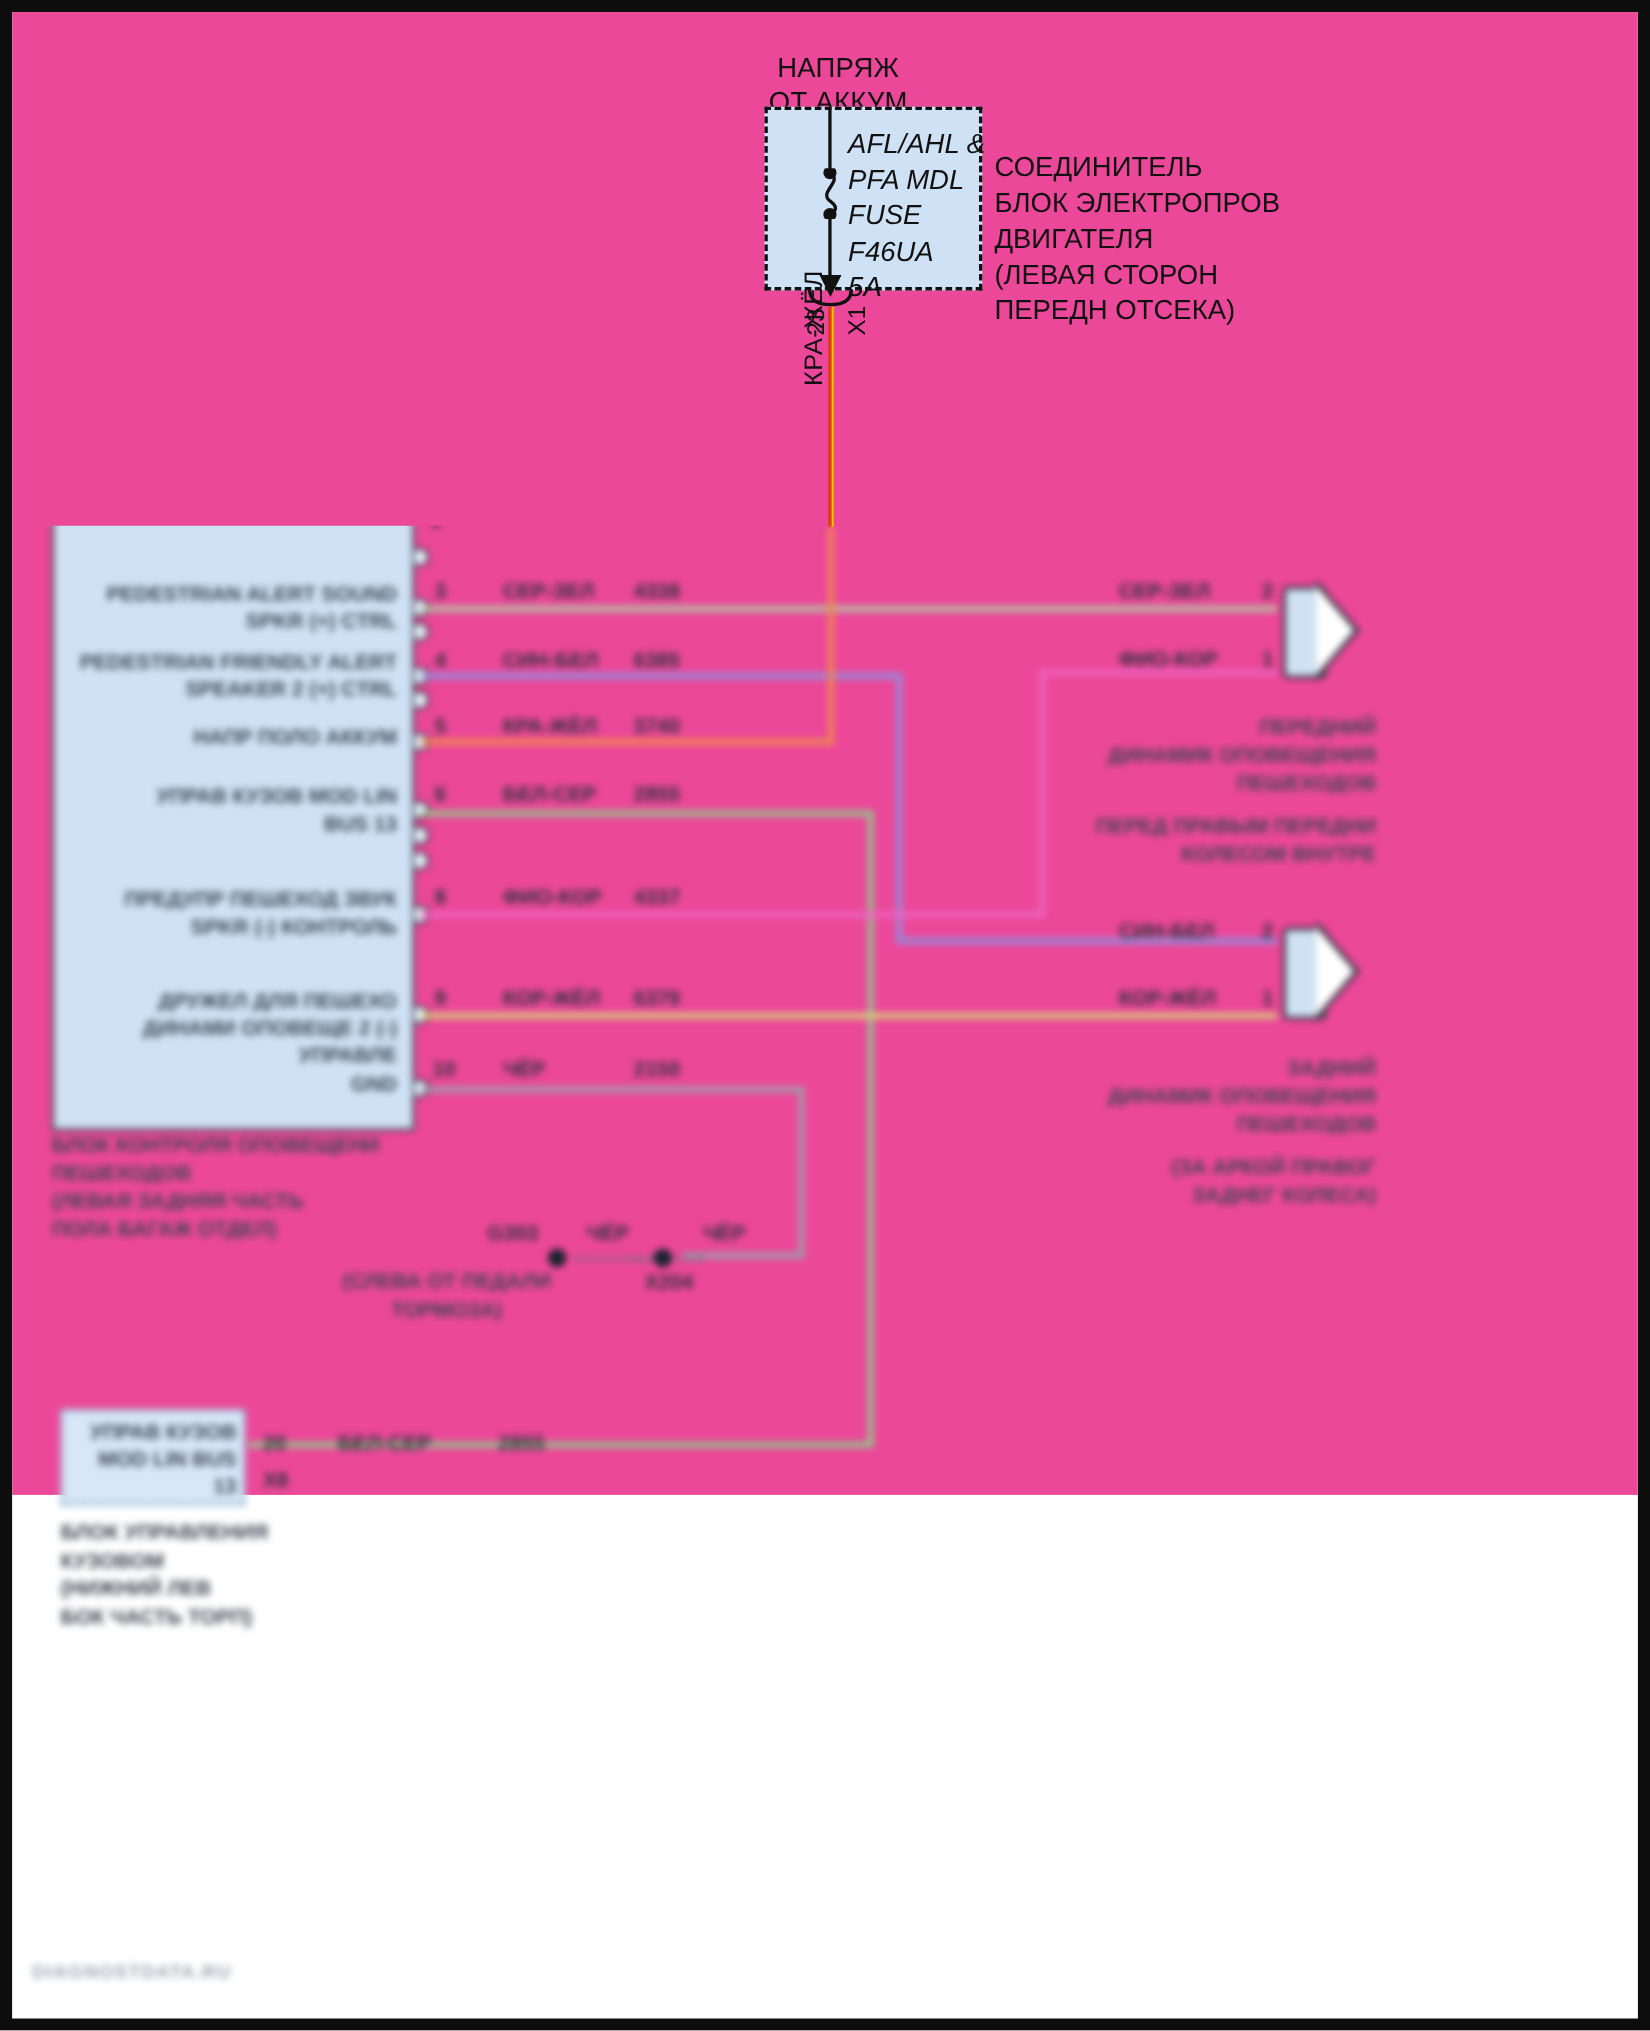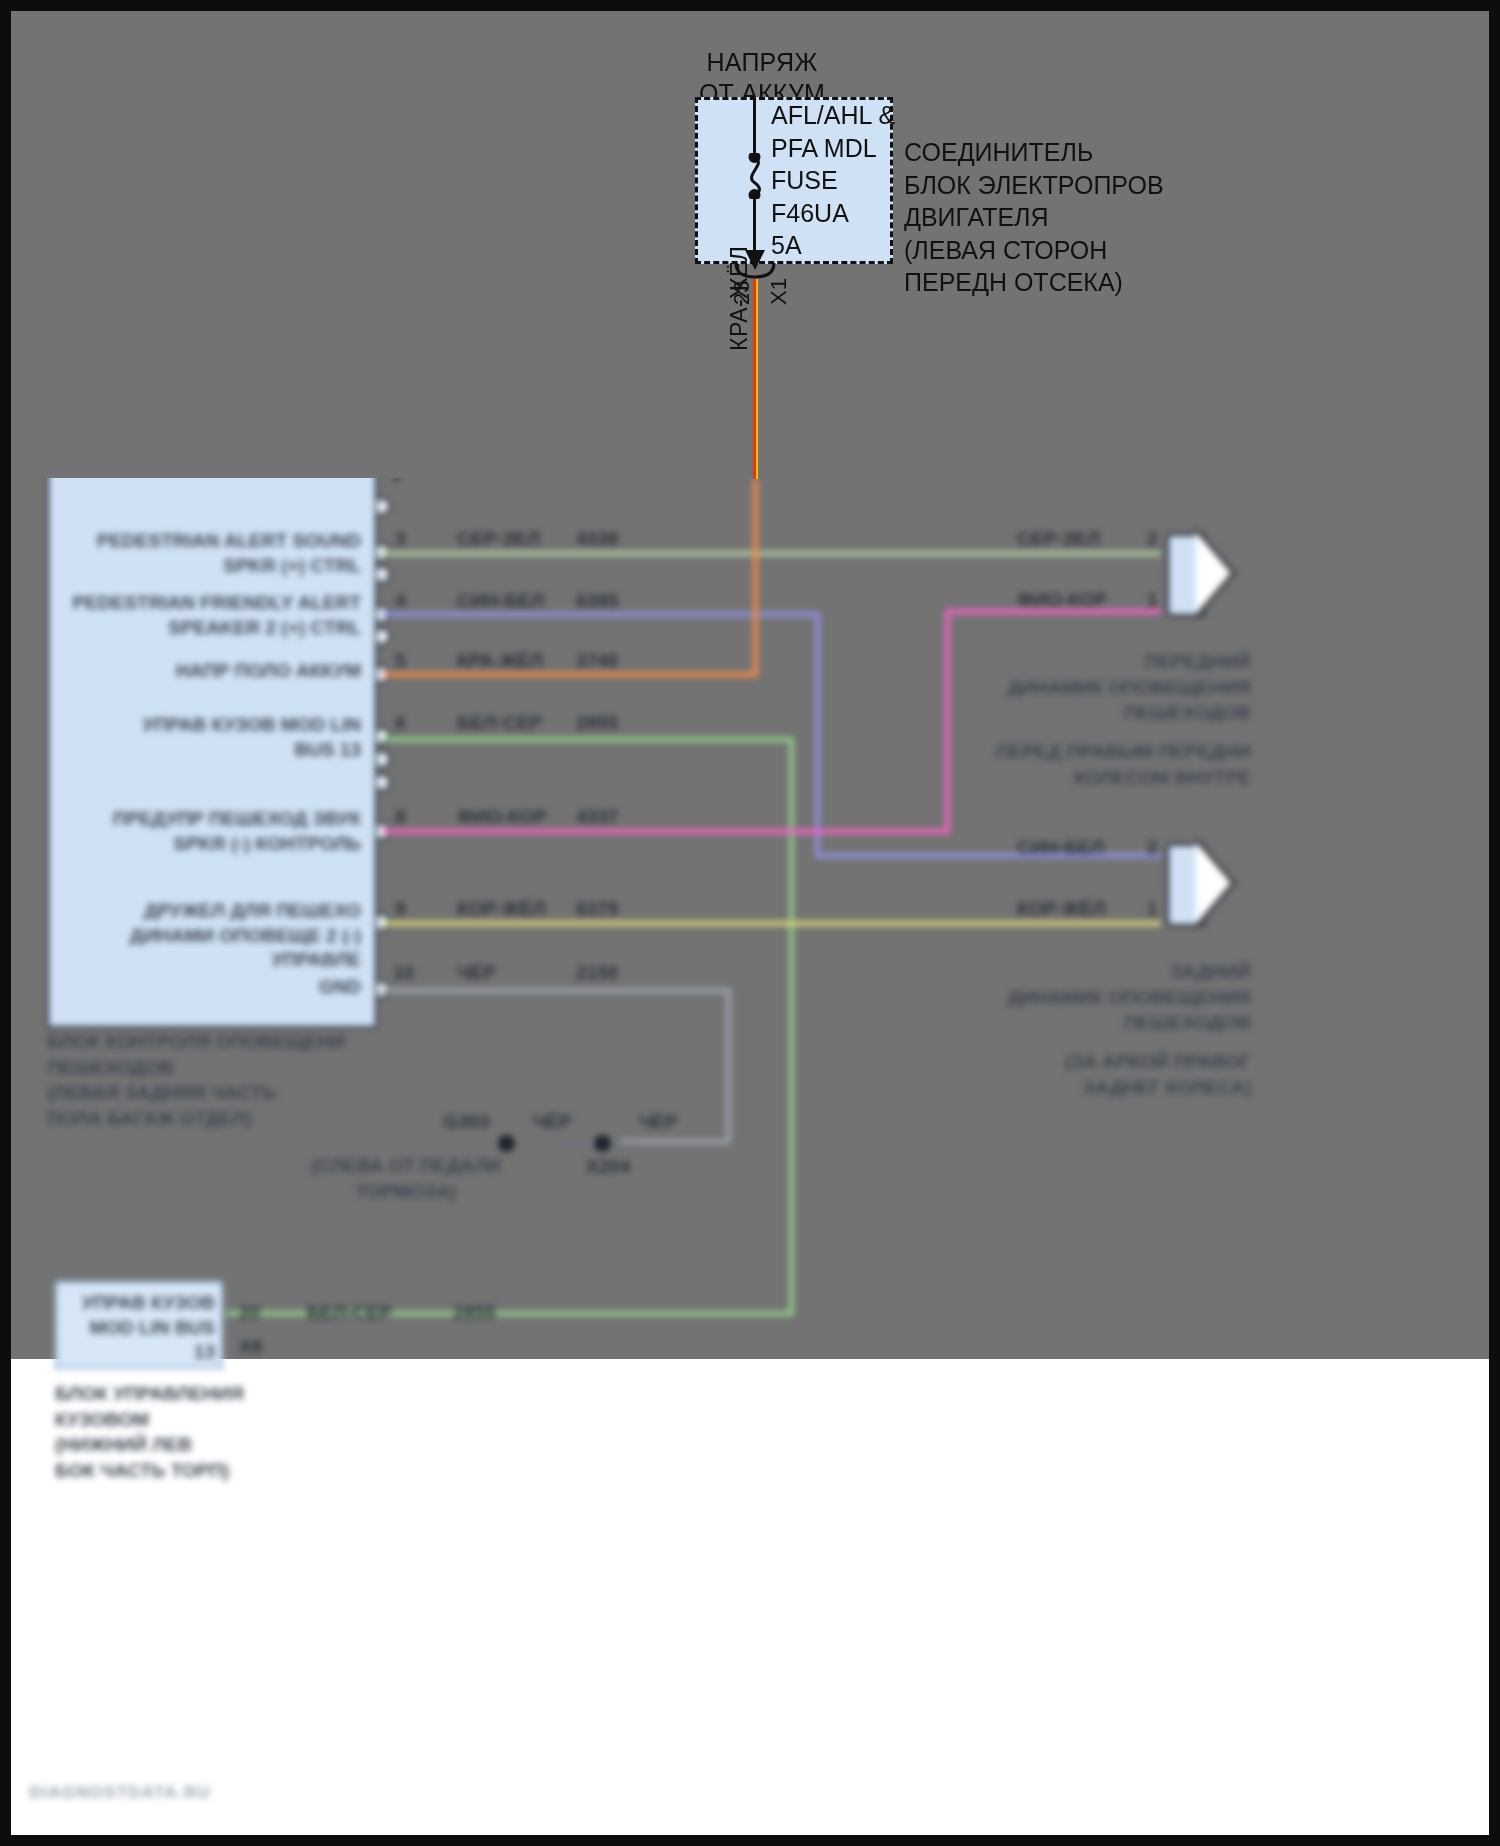--- a/index.html
+++ b/index.html
@@ -11,21 +11,21 @@
     height:1846px;
     background:#ffffff;
     box-sizing:border-box;
     border:11px solid #0d0d0d;
     overflow:hidden;
   }
   #canvas{
     position:absolute;
     left:0; top:0;
     width:1478px; height:1348px;
-    background:#737373;
+    background:#ec4899;
   }
 
   .abs{position:absolute;}
   .txt{
     color:#111;
     font-family:"Liberation Sans",sans-serif;
     white-space:pre;
     line-height:1.22;
   }
 
@@ -187,21 +187,21 @@
     <svg class="abs" style="left:730px; top:142px;" width="30" height="46" viewBox="0 0 30 46">
       <path d="M14 4 C 26 12, 2 22, 14 30 C 24 37, 14 42, 14 42" stroke="#111" stroke-width="3" fill="none"></path>
       <circle cx="13.5" cy="4" r="6" fill="#111"></circle>
       <circle cx="13.5" cy="42" r="6" fill="#111"></circle>
     </svg>
 
     <svg class="abs" style="left:730px; top:234px;" width="28" height="26" viewBox="0 0 28 26">
       <polygon points="14,25 4,5 24,5" fill="#111"></polygon>
     </svg>
 
-    <div class="abs txt fuse-label" style="left:760px; top:88px; width:150px;">AFL/AHL &amp;
+    <div class="abs txt fuse-label" style="left:760px; top:104px; width:150px;font-style:italic;">AFL/AHL &amp;
 PFA MDL
 FUSE
 F46UA
 5A</div>
 
     <div class="abs txt conn-label" style="left:893px; top:85px; width:330px;">СОЕДИНИТЕЛЬ
 БЛОК ЭЛЕКТРОПРОВ
 ДВИГАТЕЛЯ
 (ЛЕВАЯ СТОРОН
 ПЕРЕДН ОТСЕКА)</div>

